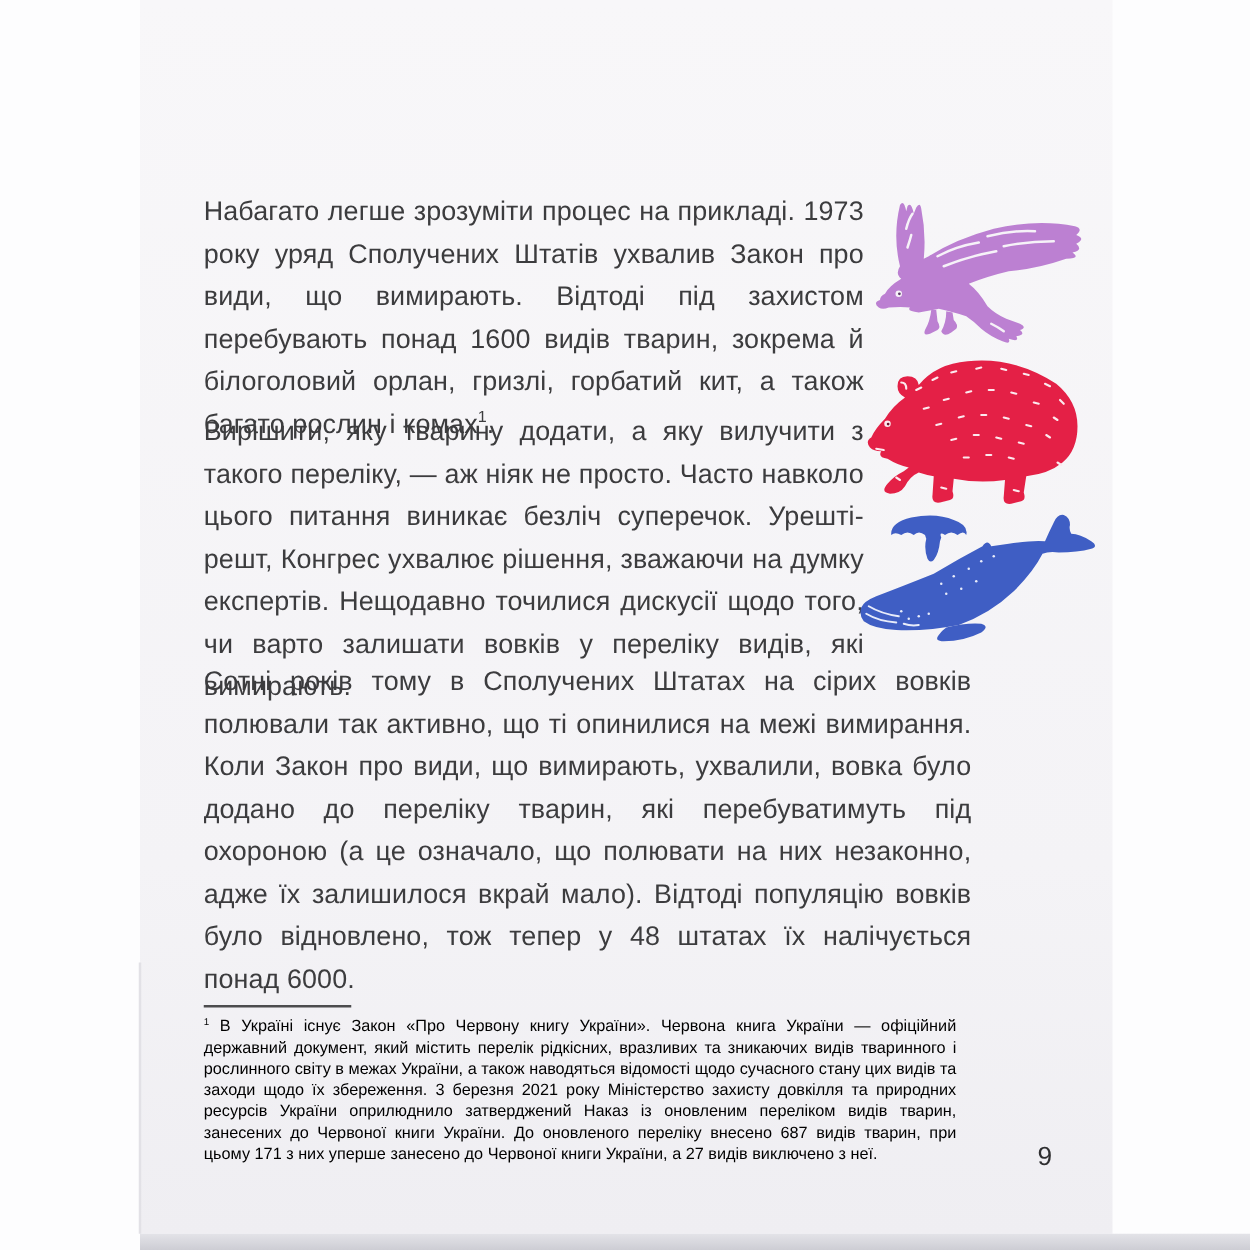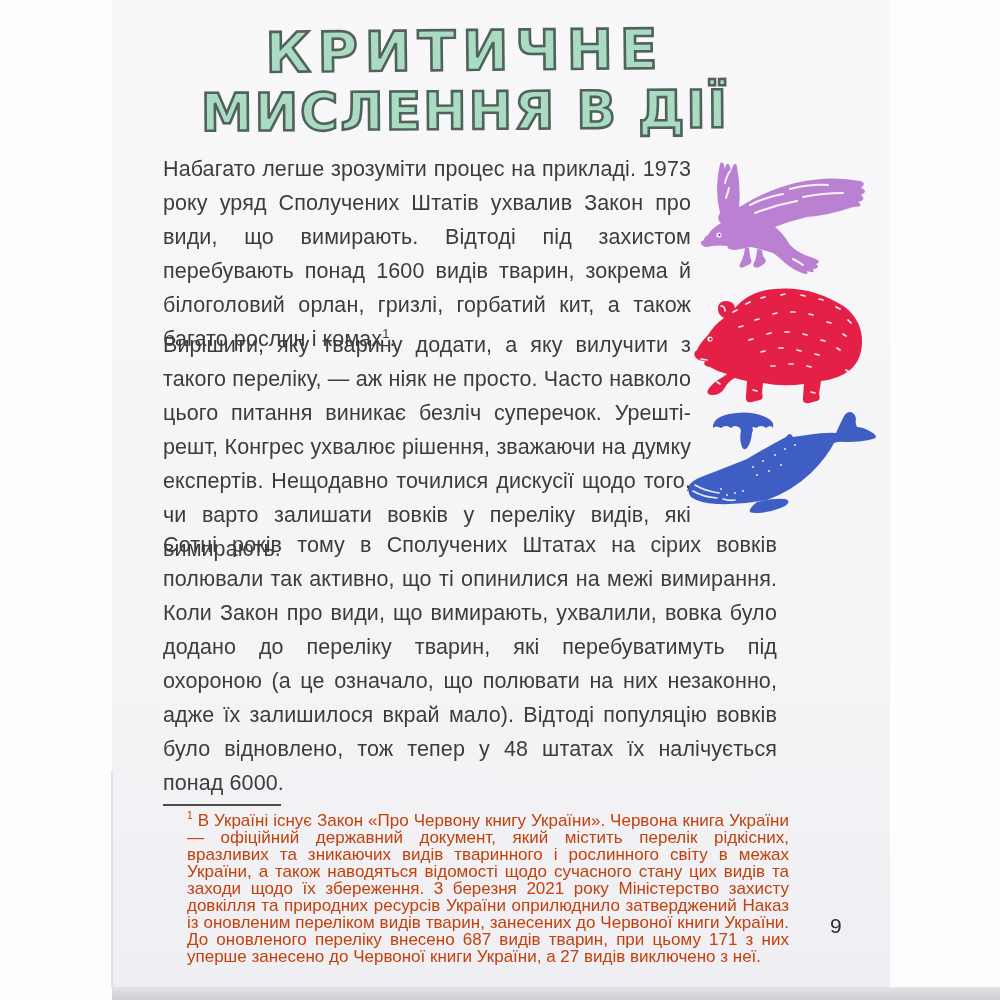--- a/index.html
+++ b/index.html
@@ -21,42 +21,38 @@
   .title-line2{font-size:52px;line-height:58px;letter-spacing:2px;transform:rotate(-.4deg);}
   
   .para{position:absolute;color:#3c3c3e;font-size:21.5px;line-height:34px;
         text-align:justify;letter-spacing:.1px;}
   .para1{left:163px;top:152px;width:528px;}
   .para2{left:163px;top:328px;width:528px;}
   .para3{left:163px;top:528px;width:614px;}
   sup{font-size:60%;line-height:0;}
   
   .footnote-rule{position:absolute;left:163px;top:804px;width:118px;height:2px;background:#4c4c4e;}
-  .footnote{position:absolute;left:163px;top:812px;width:602px;color:#c2410c;
-        font-size:17px;line-height:17px;text-align:justify;margin-left:24px;}
+  .footnote{position:absolute;left:163px;top:812px;width:602px;color:#000000;
+        font-size:13px;line-height:17px;text-align:justify;}
   .page-number{position:absolute;left:830px;top:914px;color:#2f2f31;font-size:21px;}
   
   .illus{position:absolute;}
   .illus-eagle{left:695px;top:153px;width:178px;height:124px;}
   .illus-bear{left:691px;top:282px;width:191px;height:126px;}
   .illus-whale{left:687px;top:411px;width:196px;height:111px;}
   .illus svg{display:block;width:100%;height:100%;}
 </style>
 </head>
 <body>
 
 <div class="photo">
   <div class="page"></div>
   <div class="page-left-edge"></div>
   <div class="desk-band"></div>
 
-  <div class="title">
-    <div class="title-line title-line1">КРИТИЧНЕ</div>
-    <div class="title-line title-line2">МИСЛЕННЯ В ДІЇ</div>
-  </div>
 
   <div class="para para1"><span>Набагато легше зрозуміти процес на прикладі. 1973 року уряд Сполучених Штатів ухвалив Закон про види, що вимирають. Відтоді під захистом перебувають понад 1600 видів тварин, зокрема й білоголовий орлан, гризлі, горбатий кит, а також багато рослин і комах</span><sup>1</sup><span>.</span></div>
 
   <div class="para para2">Вирішити, яку тварину додати, а яку вилучити з такого переліку, — аж ніяк не просто. Часто навколо цього питання виникає безліч суперечок. Урешті-решт, Конгрес ухвалює рішення, зважаючи на думку експертів. Нещодавно точилися дискусії щодо того, чи варто залишати вовків у переліку видів, які вимирають.</div>
 
   <div class="para para3">Сотні років тому в Сполучених Штатах на сірих вовків полювали так активно, що ті опинилися на межі вимирання. Коли Закон про види, що вимирають, ухвалили, вовка було додано до переліку тварин, які перебуватимуть під охороною (а це означало, що полювати на них незаконно, адже їх залишилося вкрай мало). Відтоді популяцію вовків було відновлено, тож тепер у 48 штатах їх налічується понад 6000.</div>
 
   <div class="footnote-rule"></div>
 
   <div class="footnote"><sup>1</sup><span> В Україні існує Закон «Про Червону книгу України». Червона книга України — офіційний державний документ, який містить перелік рідкісних, вразливих та зникаючих видів тваринного і рослинного світу в межах України, а також наводяться відомості щодо сучасного стану цих видів та заходи щодо їх збереження. 3 березня 2021 року Міністерство захисту довкілля та природних ресурсів України оприлюднило затверджений Наказ із оновленим переліком видів тварин, занесених до Червоної книги України. До оновленого переліку внесено 687 видів тварин, при цьому 171 з них уперше занесено до Червоної книги України, а 27 видів виключено з неї.</span></div>

